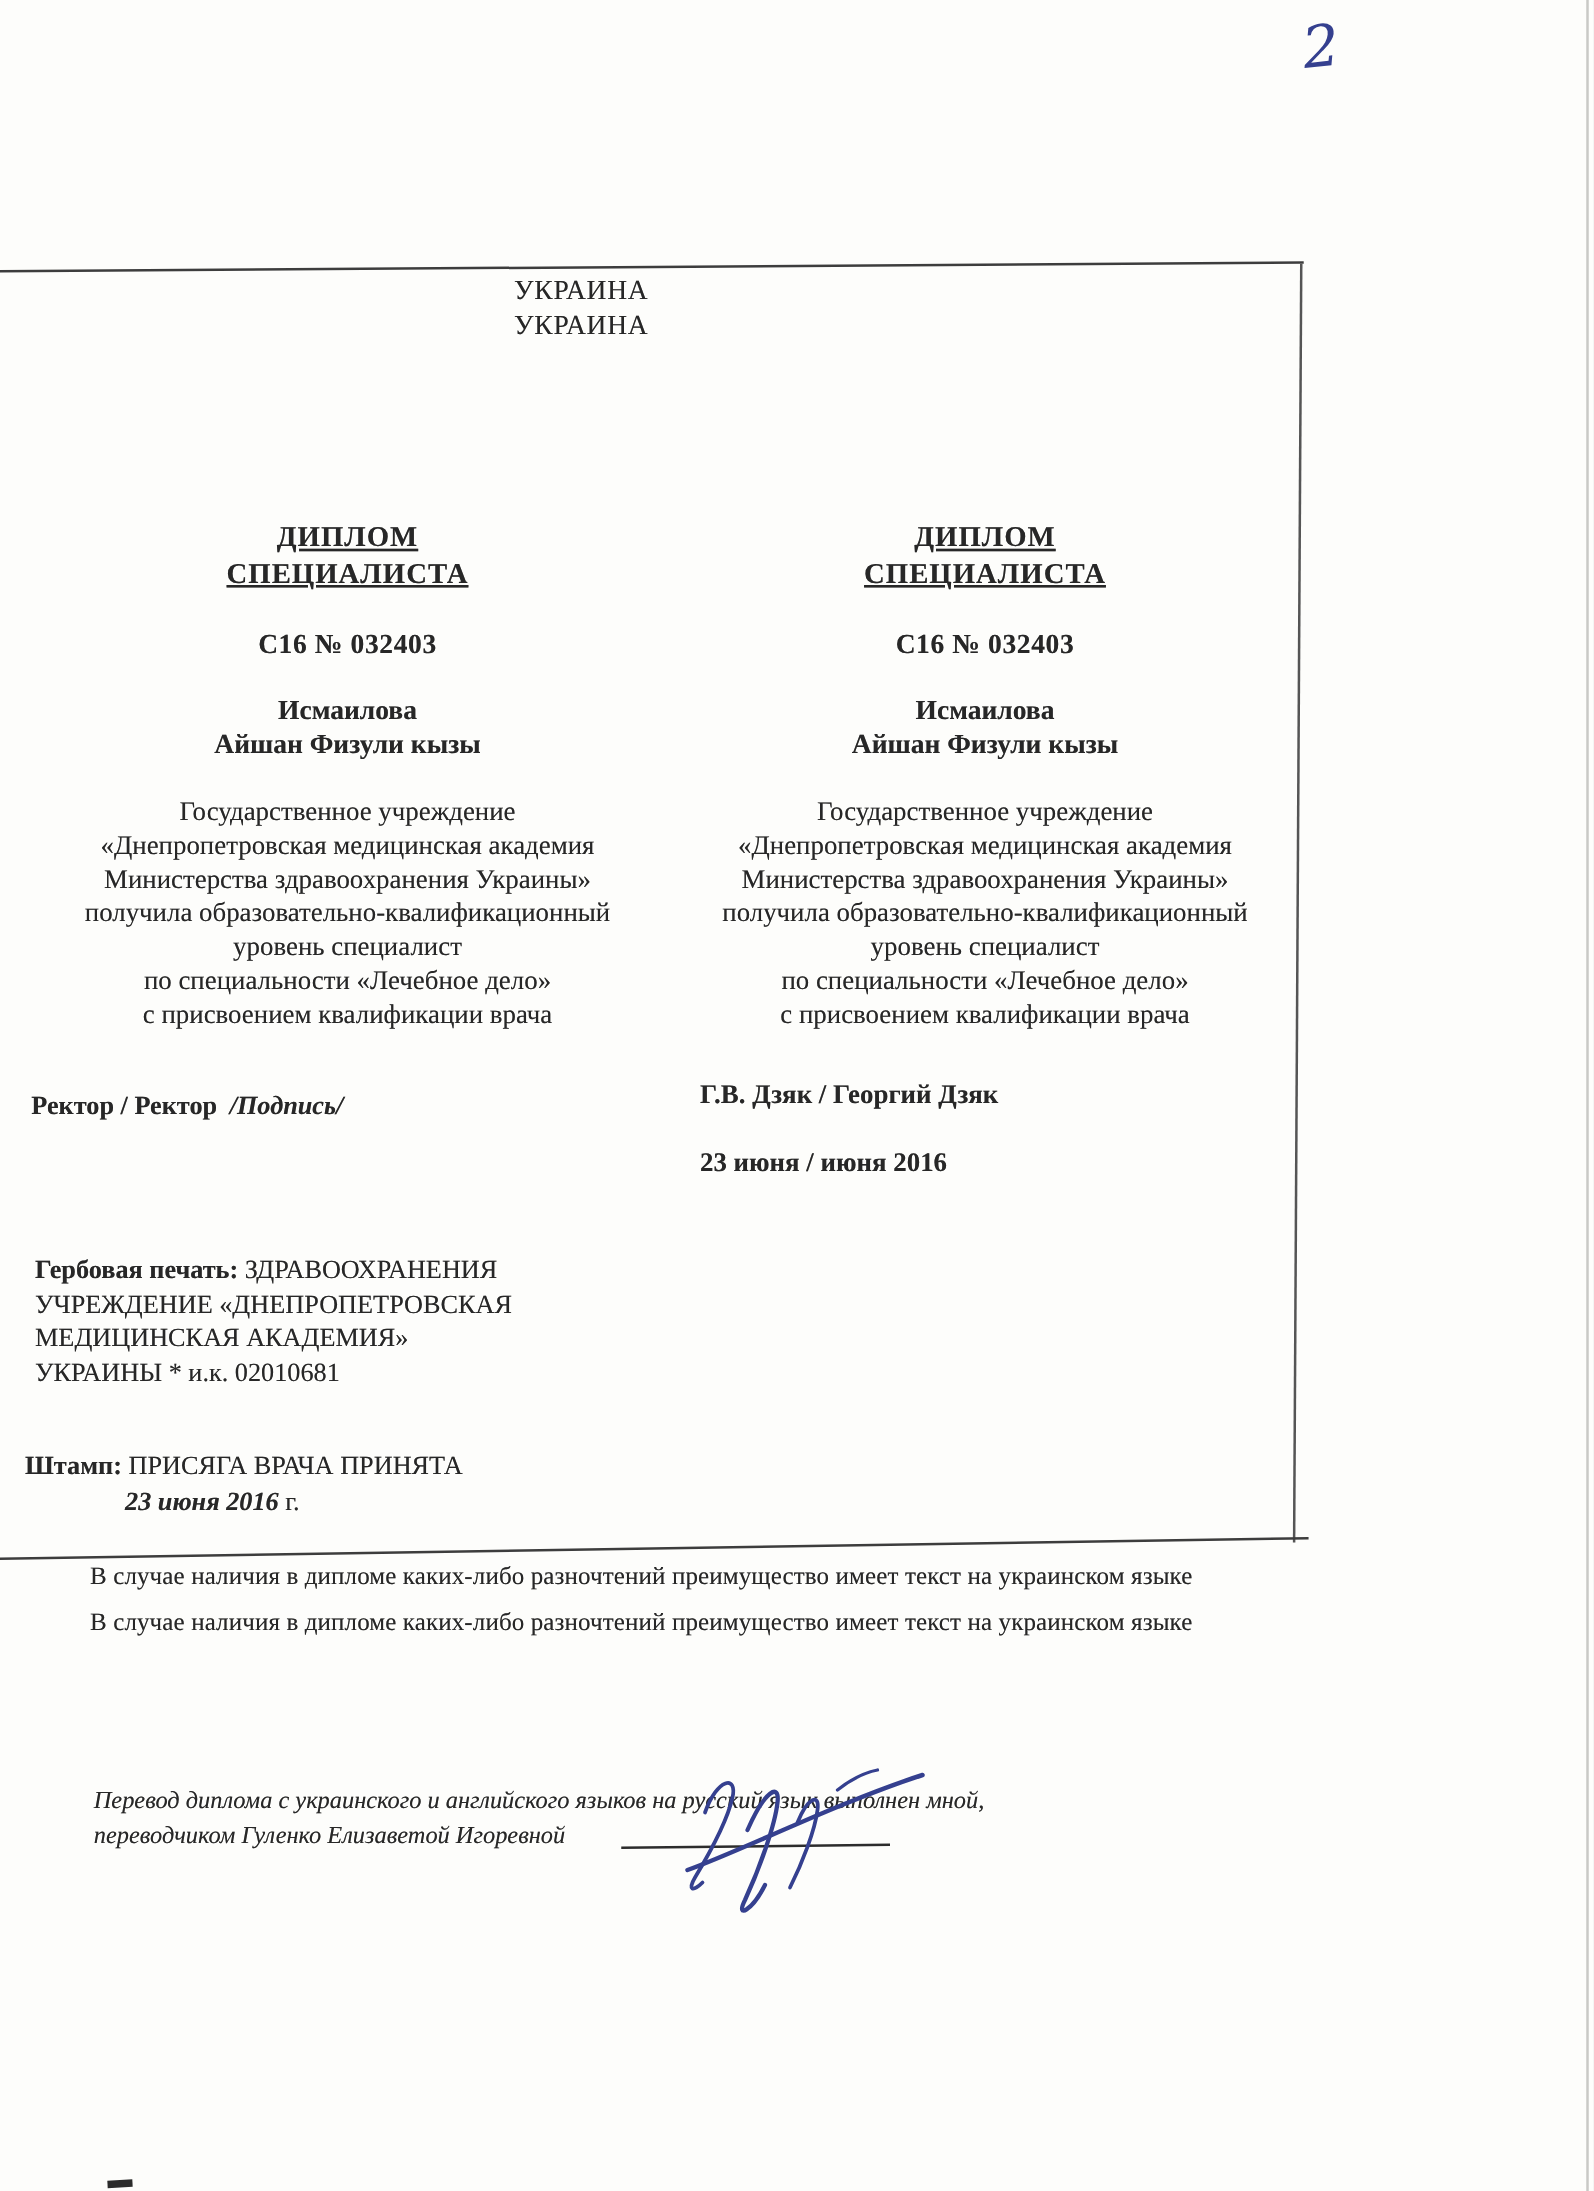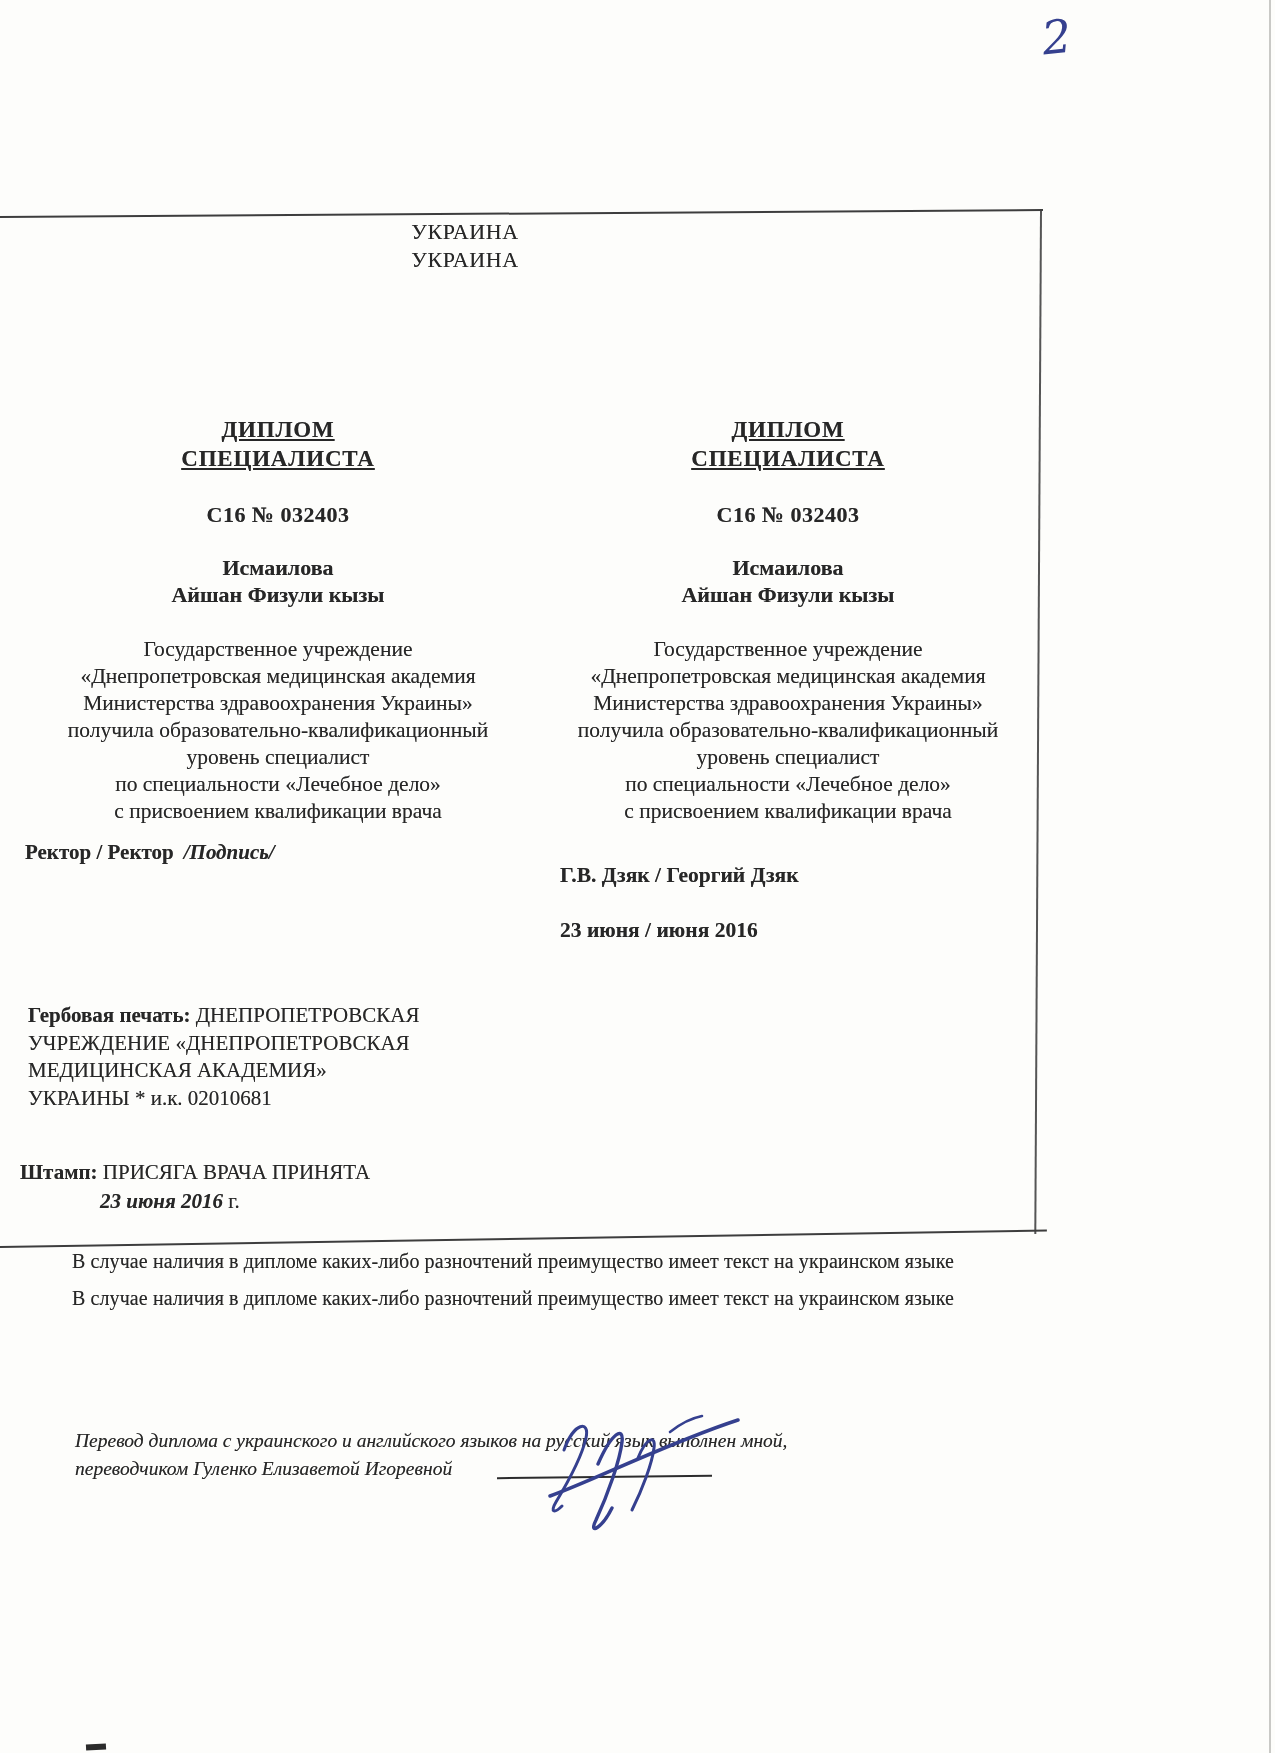--- a/index.html
+++ b/index.html
@@ -46,21 +46,21 @@
 
   
   .col{top:415px;width:500px;text-align:center;}
   .col-left{left:28px;}
   .col-right{left:538px;}
   .col .title{font-weight:bold;font-size:23px;line-height:29px;letter-spacing:.8px;text-decoration:underline;}
   .col .number{font-weight:bold;font-size:22px;margin-top:29px;letter-spacing:.5px;}
   .col .holder{font-weight:bold;font-size:22px;line-height:27px;margin-top:26px;}
   .col .body{font-size:21.5px;line-height:27px;margin-top:28px;}
 
-  .rector-line{top:840px;left:25px;font-size:21px;font-weight:bold;white-space:nowrap;}
+  .rector-line{top:872px;left:25px;font-size:21px;font-weight:bold;white-space:nowrap;}
   .rector-line .sig-note{font-style:italic;margin-left:10px;}
   .dzyak-line{top:863px;left:560px;font-size:21.5px;font-weight:bold;white-space:nowrap;}
   .date-line{top:918px;left:560px;font-size:21.5px;font-weight:bold;white-space:nowrap;}
 
   .seal-block{top:1002px;left:28px;width:460px;font-size:21px;line-height:27.5px;}
   .seal-label{font-weight:bold;}
 
   .stamp-line1{top:1160px;left:20px;font-size:21px;white-space:nowrap;}
   .stamp-label{font-weight:bold;}
   .stamp-line2{top:1189px;left:100px;font-size:21px;white-space:nowrap;}
@@ -141,21 +141,21 @@
 
   <div class="abs rector-line scan-text">
     <span>Ректор / Ректор</span><span class="sig-note">/Подпись/</span>
   </div>
   <div class="abs dzyak-line scan-text">Г.В. Дзяк / Георгий Дзяк</div>
   <div class="abs date-line scan-text">23 июня / июня 2016</div>
 
   <div class="abs seal-block scan-text">
     <div>
       <span class="seal-label">Гербовая печать:</span>
-      <span>ДНЕПРОПЕТРОВСКАЯ</span>
+      <span>ЗДРАВООХРАНЕНИЯ</span>
     </div>
     <div>УЧРЕЖДЕНИЕ «ДНЕПРОПЕТРОВСКАЯ</div>
     <div>МЕДИЦИНСКАЯ АКАДЕМИЯ»</div>
     <div>УКРАИНЫ * и.к. 02010681</div>
   </div>
 
   <div class="abs stamp-line1 scan-text">
     <span class="stamp-label">Штамп:</span>
     <span>ПРИСЯГА ВРАЧА ПРИНЯТА</span>
   </div>

